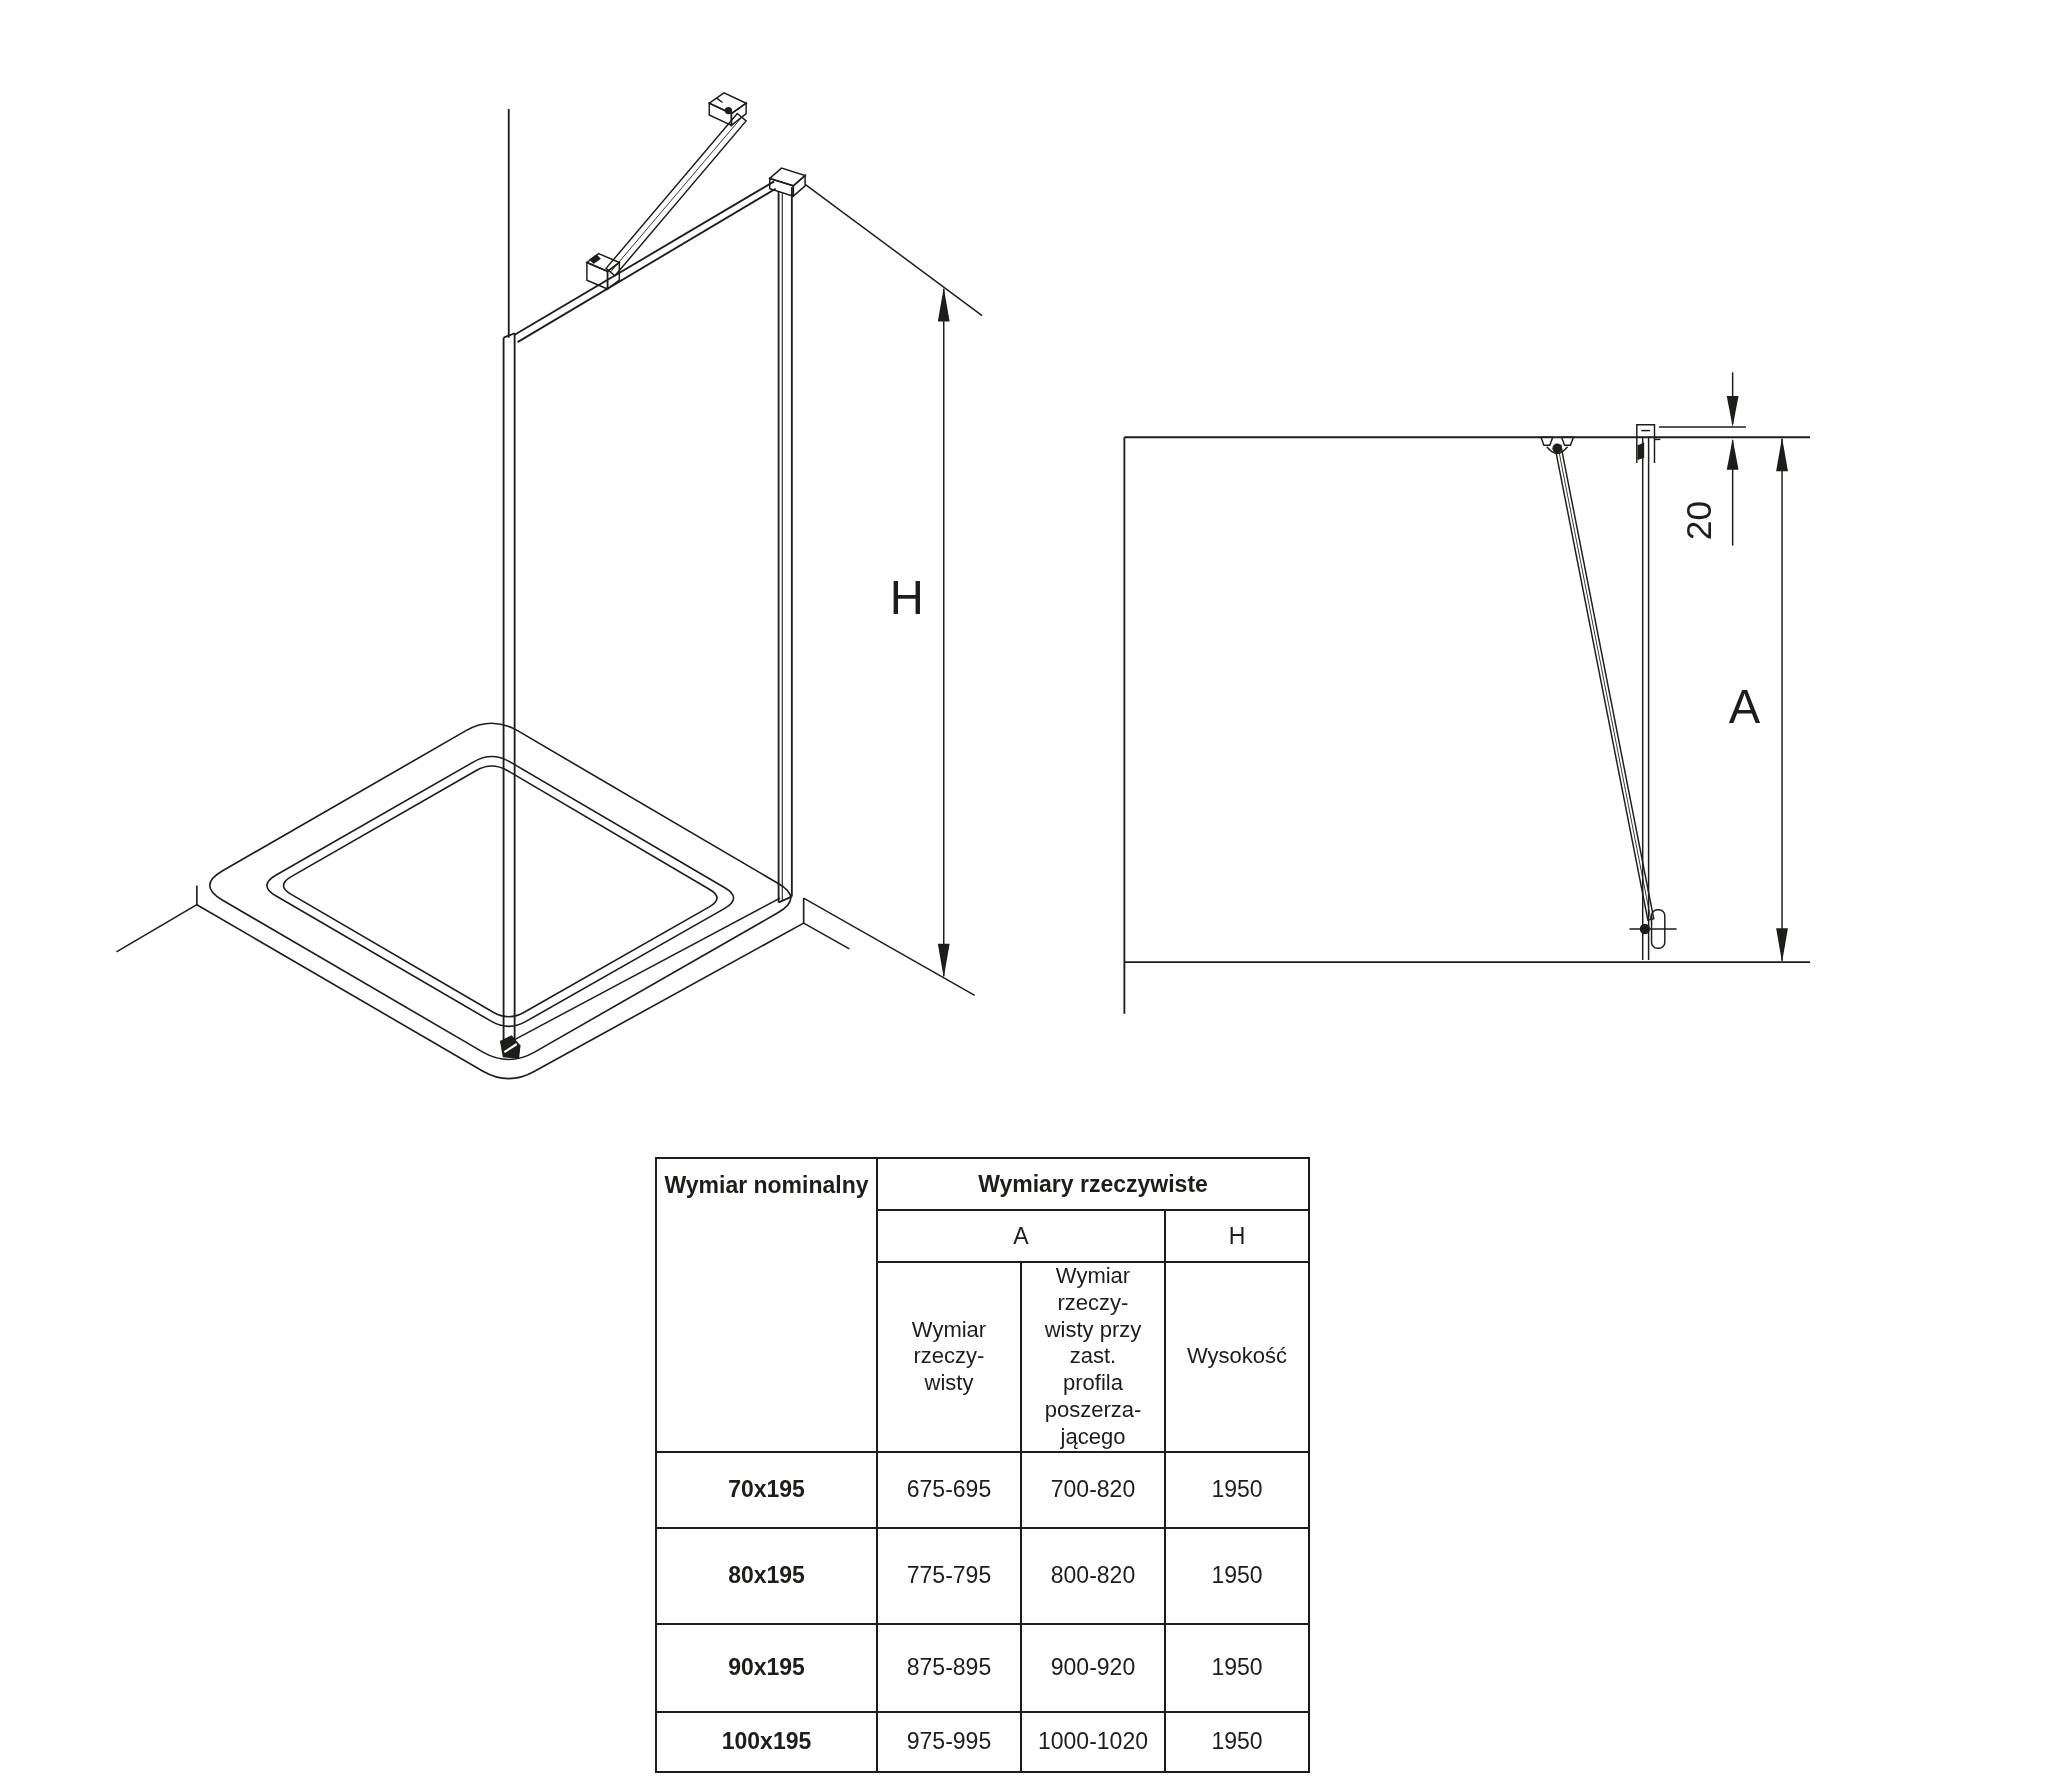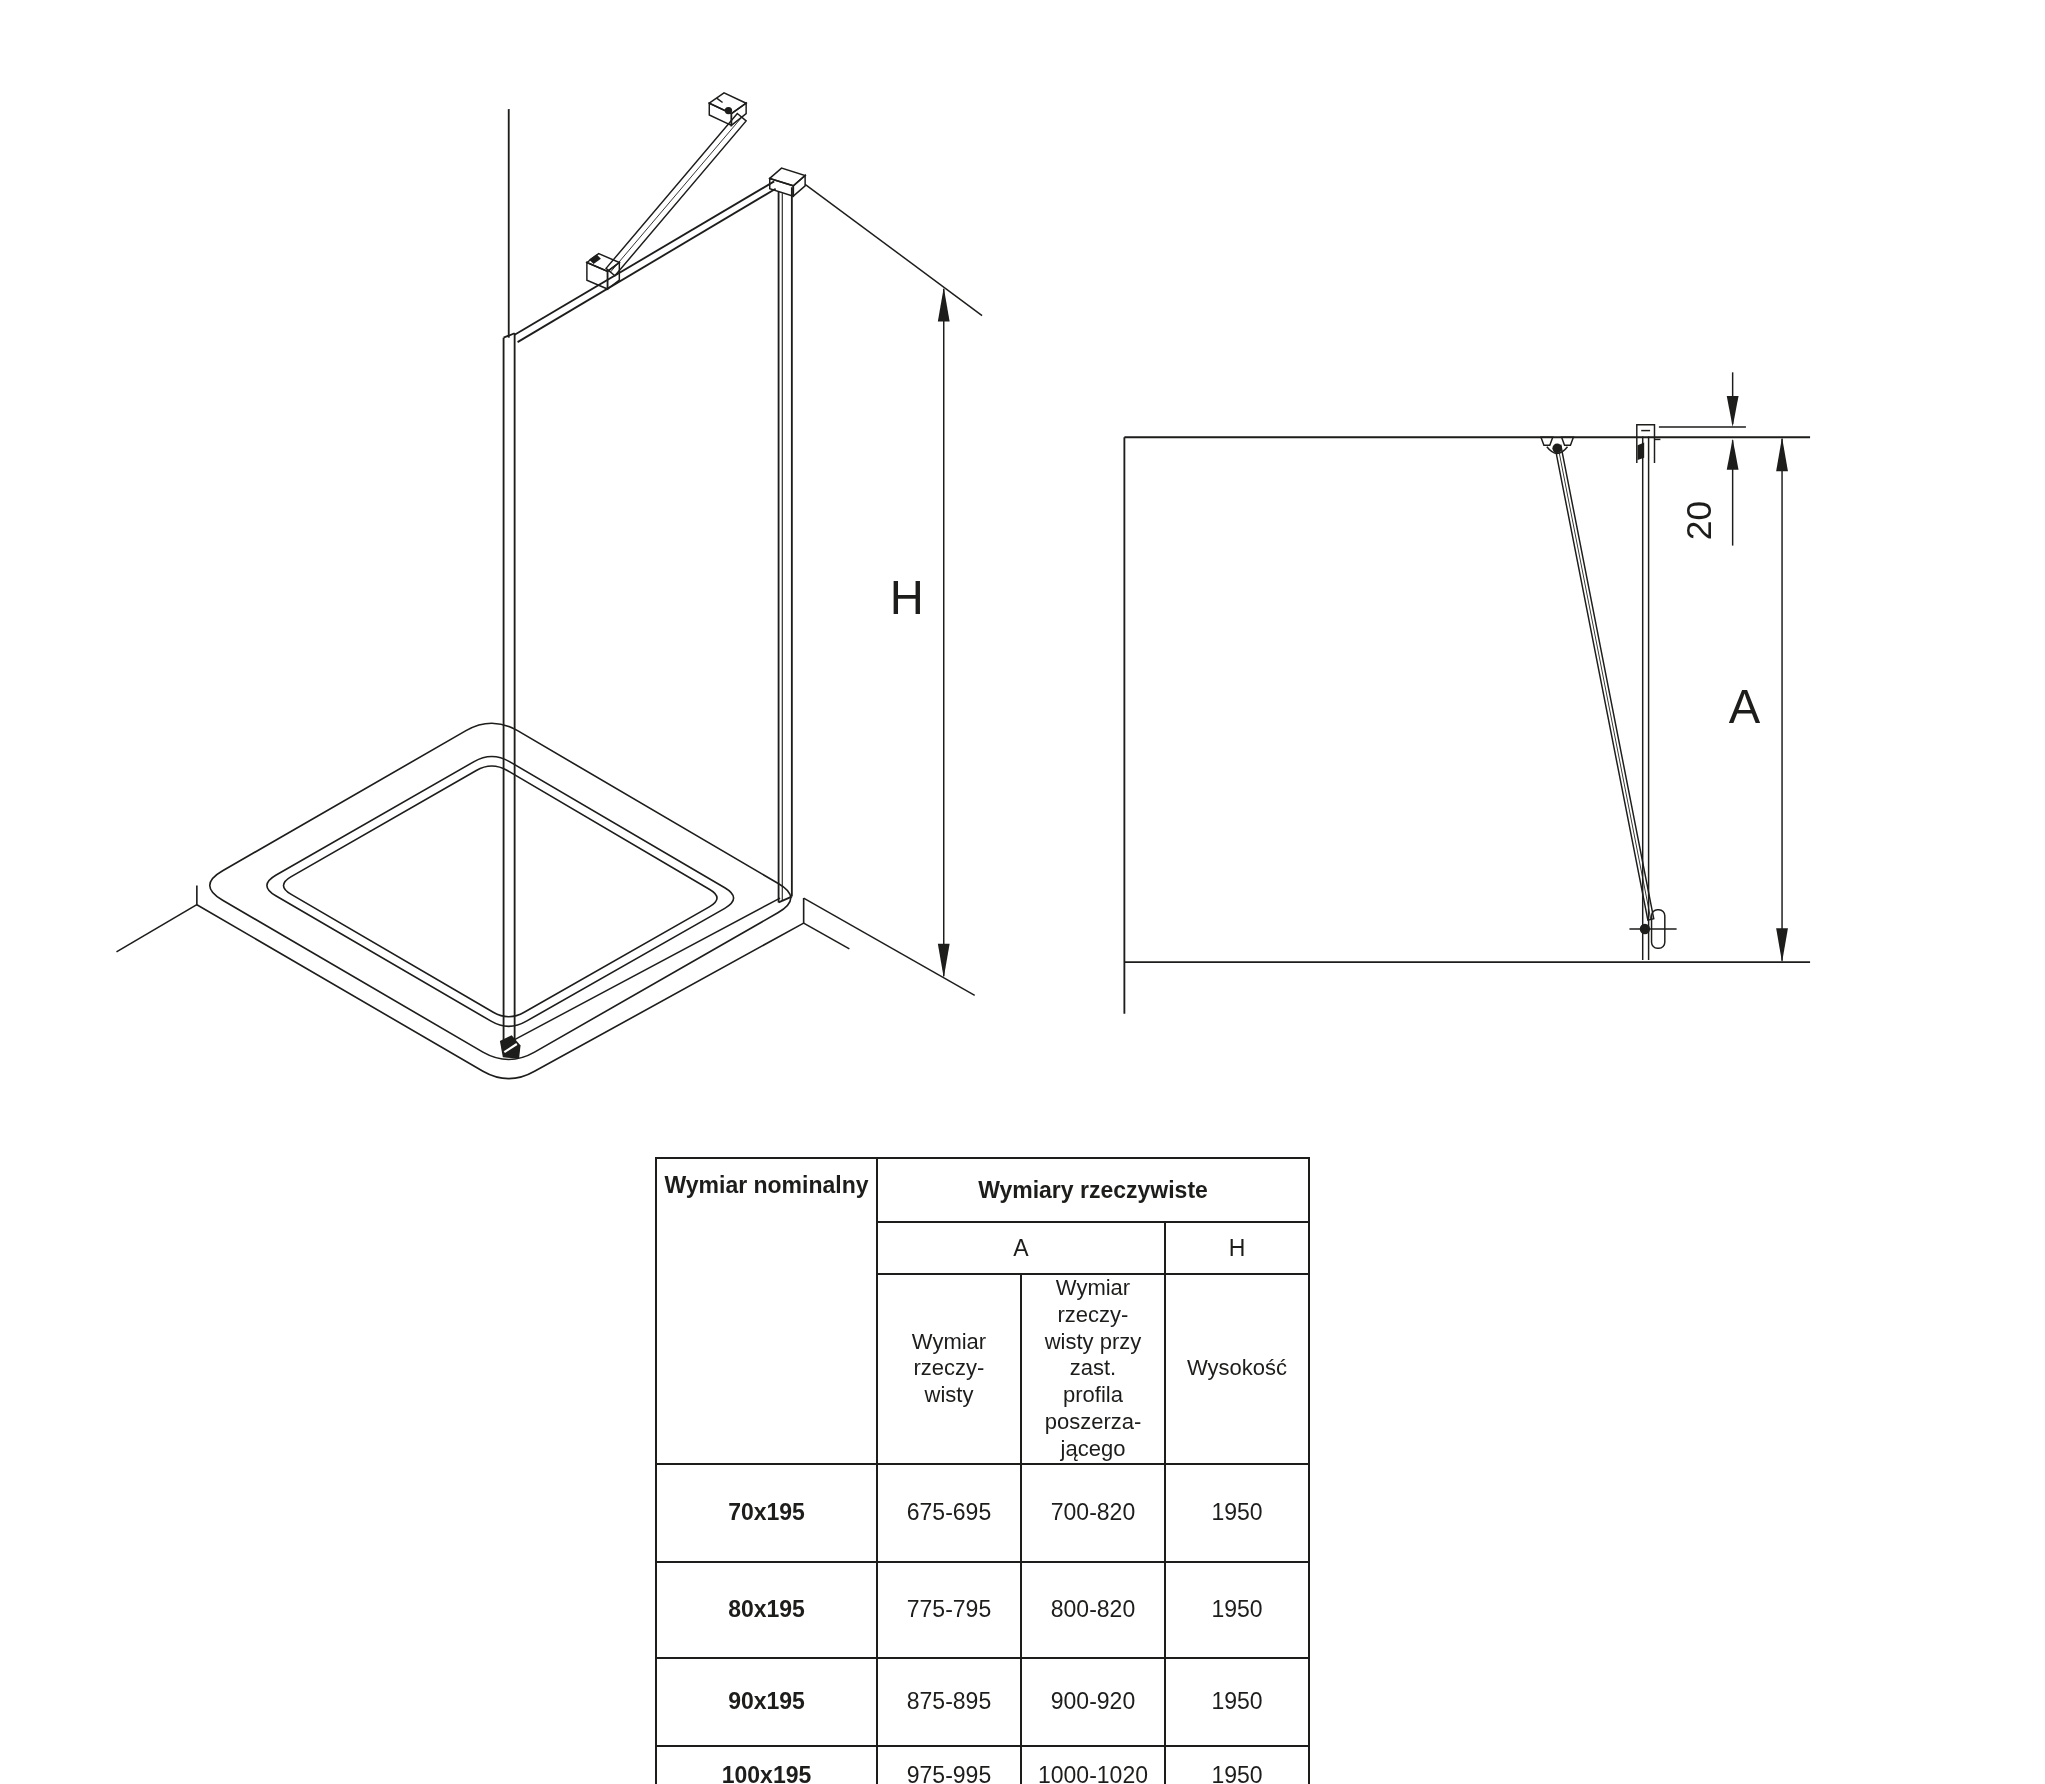--- a/index.html
+++ b/index.html
@@ -187,39 +187,39 @@
   </svg>
 
   <table id="dim-table">
     <colgroup>
       <col style="width:221px">
         <col style="width:144px">
         <col style="width:144px">
         <col style="width:144px">
     </colgroup>
     <tbody>
-      <tr style="height:64px">
+      <tr style="height:52px">
         <td class="nominal-head" rowspan="3">Wymiar nominalny</td>
         <td class="bold" colspan="3">Wymiary rzeczywiste</td>
       </tr>
       <tr style="height:52px">
         <td colspan="2">A</td>
         <td>H</td>
       </tr>
       <tr style="height:105px">
         <td class="subhead">Wymiar rzeczy-
 wisty</td>
         <td class="subhead">Wymiar rzeczy-
 wisty przy zast.
 profila poszerza-
 jącego</td>
         <td class="subhead">Wysokość</td>
       </tr>
 
-      <tr style="height:98px">
+      <tr style="height:76px">
         <td class="bold">70x195</td>
         <td>675-695</td>
         <td>700-820</td>
         <td>1950</td>
       </tr>
       <tr style="height:96px">
         <td class="bold">80x195</td>
         <td>775-795</td>
         <td>800-820</td>
         <td>1950</td>

